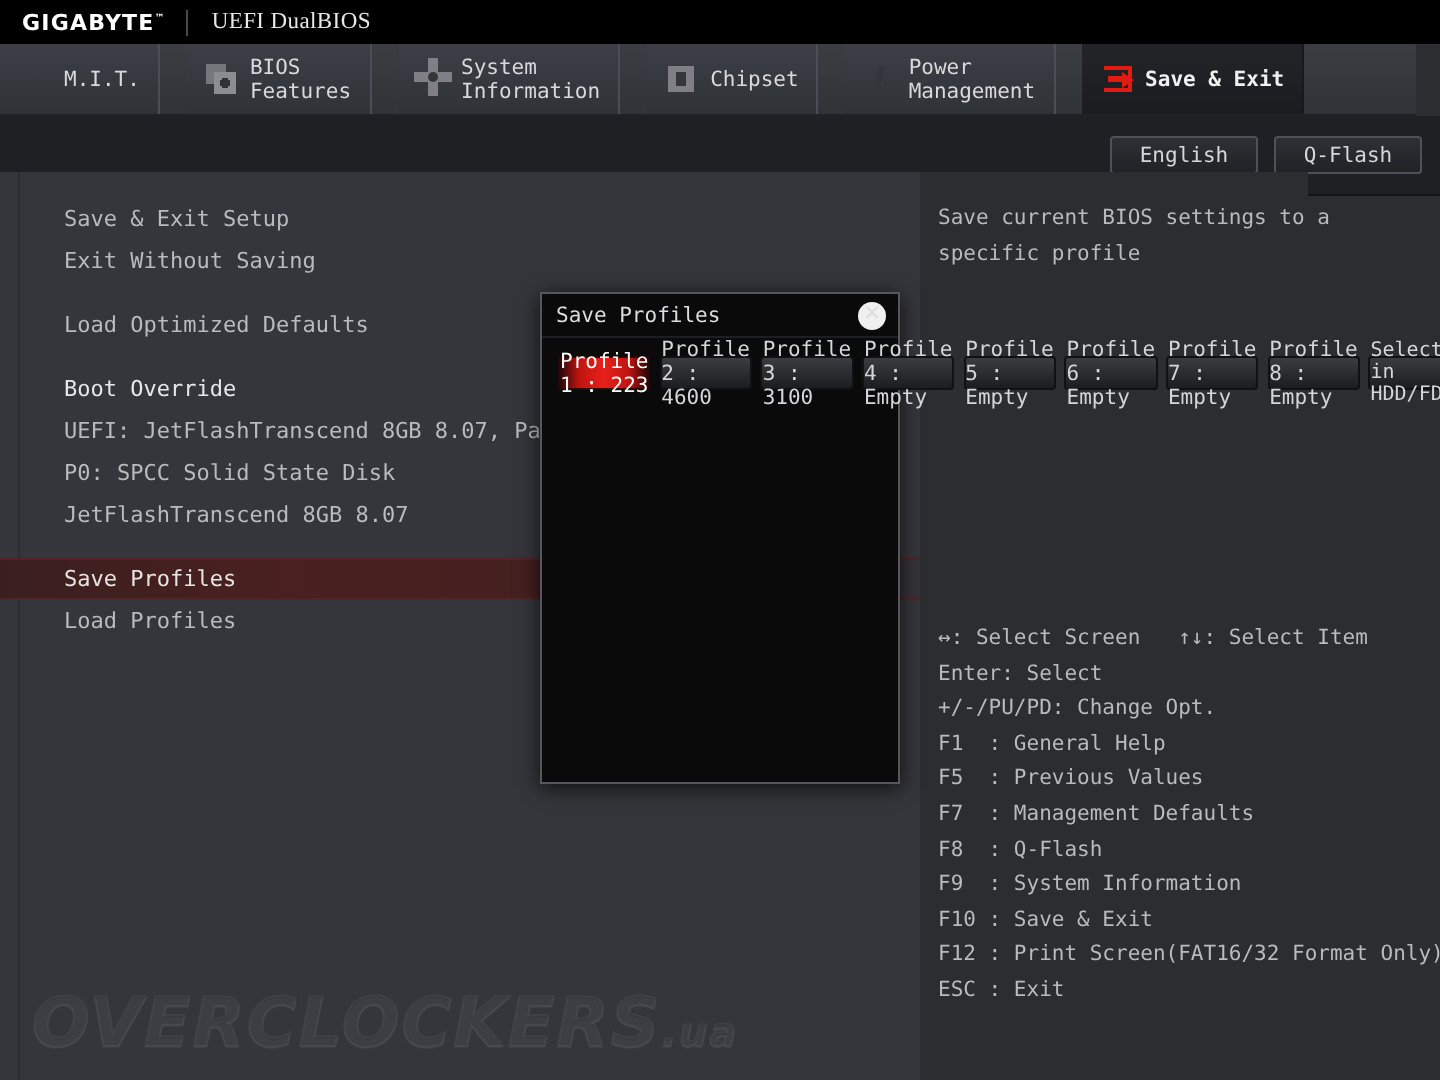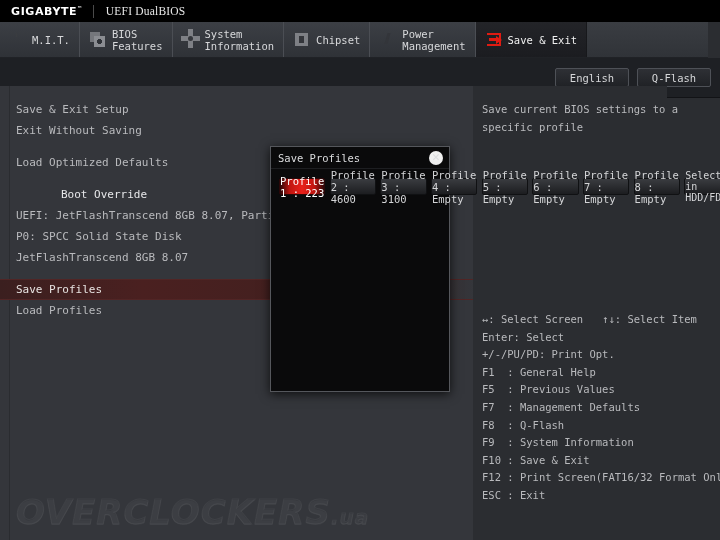--- a/index.html
+++ b/index.html
@@ -28,31 +28,32 @@
     font-family:Liberation Serif, serif;
     font-size:11.5px; color:#e8e8e8; letter-spacing:.2px;
   }
 
   
   .tabbar {
     position:absolute; left:0; top:22px; width:708px; height:36px;
     background:linear-gradient(#3a3d42,#303338);
     display:flex; align-items:stretch;
     border-bottom:1px solid #202226;
+    gap:13px;
   }
   .tab {
     position:relative; display:flex; align-items:center; gap:6px;
     padding:0 9px; border-right:1px solid #4b4e54;
     background:linear-gradient(#3c3f45,#2f3237);
   }
   .tab.active { background:linear-gradient(#232428,#1b1c20); border-right:1px solid #17181b; }
   .tab .tlabel {
     font-size:10.5px; line-height:12px; color:#d8d9db; white-space:pre-line;
   }
-  .tab.active .tlabel { color:#f0f0f0; }
+  .tab.active .tlabel { color:#f0f0f0;font-weight:bold; }
   .ticon { width:17px; height:17px; flex:0 0 17px; position:relative; }
 
   
   .ic-dial { width:16px;height:16px;border-radius:50%;
     background:radial-gradient(circle at 50% 45%,#8d8f94 0 2px,#6e7076 2px 100%);
     box-shadow:inset 0 0 0 1px #55575c; }
   .ic-dial::after{content:"";position:absolute;left:7px;top:2px;width:1px;height:4px;background:#3a3c40;}
   .ic-gear { width:15px;height:15px;margin:1px;border-radius:50%;
     background:#7e8085; box-shadow:0 0 0 0 #000; position:relative; }
   .ic-gear::before{content:"";position:absolute;left:-2px;top:5px;width:19px;height:5px;background:#7e8085;}
@@ -92,30 +93,30 @@
     font-size:10.5px; color:#d6d7d9;
   }
 
   
   .pane-left {
     position:absolute; left:0; top:86px; width:476px; height:454px;
     background:#34363b; border-right:1px solid #17181b;
   }
   .pane-left::before{content:"";position:absolute;left:9px;top:0;width:1px;height:454px;background:#2a2c30;}
   .pane-right {
-    position:absolute; left:473px; top:86px; width:194px; height:454px;
+    position:absolute; left:460px; top:86px; width:194px; height:454px;
     background:#2b2d31;
   }
 
   .menu { position:absolute; left:0; top:13px; width:476px; }
   .mrow {
     height:21px; display:flex; align-items:center;
-    padding-left:16px; font-size:11px; color:#b9babd; white-space:nowrap;
-  }
-  .mrow.bold { color:#e6e7e9;margin-left:45px; }
+    padding-left:32px; font-size:11px; color:#b9babd; white-space:nowrap;
+  }
+  .mrow.bold { color:#e6e7e9; }
   .mrow.selected {
     background:linear-gradient(90deg,#3b1f1f 0%,#4a2020 30%,#41201f 70%,#34363b 100%);
     color:#e8e4e2;
     border-top:1px solid #512525; border-bottom:1px solid #512525;
   }
   .mspacer { height:11px; }
 
   
   .help-desc {
     position:absolute; left:9px; top:14px; width:228px;
@@ -248,21 +249,21 @@
       <div class="mrow">Load Profiles</div>
     </div>
     <div class="watermark"><span>OVERCLOCKERS</span><span class="small">.ua</span></div>
   </div>
 
   <div class="pane-right">
     <div class="help-desc">Save current BIOS settings to a specific profile</div>
     <div class="legend">
       <div>↔: Select Screen   ↑↓: Select Item</div>
       <div>Enter: Select</div>
-      <div>+/-/PU/PD: Print Opt.</div>
+      <div>+/-/PU/PD: Change Opt.</div>
       <div>F1  : General Help</div>
       <div>F5  : Previous Values</div>
       <div>F7  : Management Defaults</div>
       <div>F8  : Q-Flash</div>
       <div>F9  : System Information</div>
       <div>F10 : Save &amp; Exit</div>
       <div>F12 : Print Screen(FAT16/32 Format Only)</div>
       <div>ESC : Exit</div>
     </div>
   </div>

